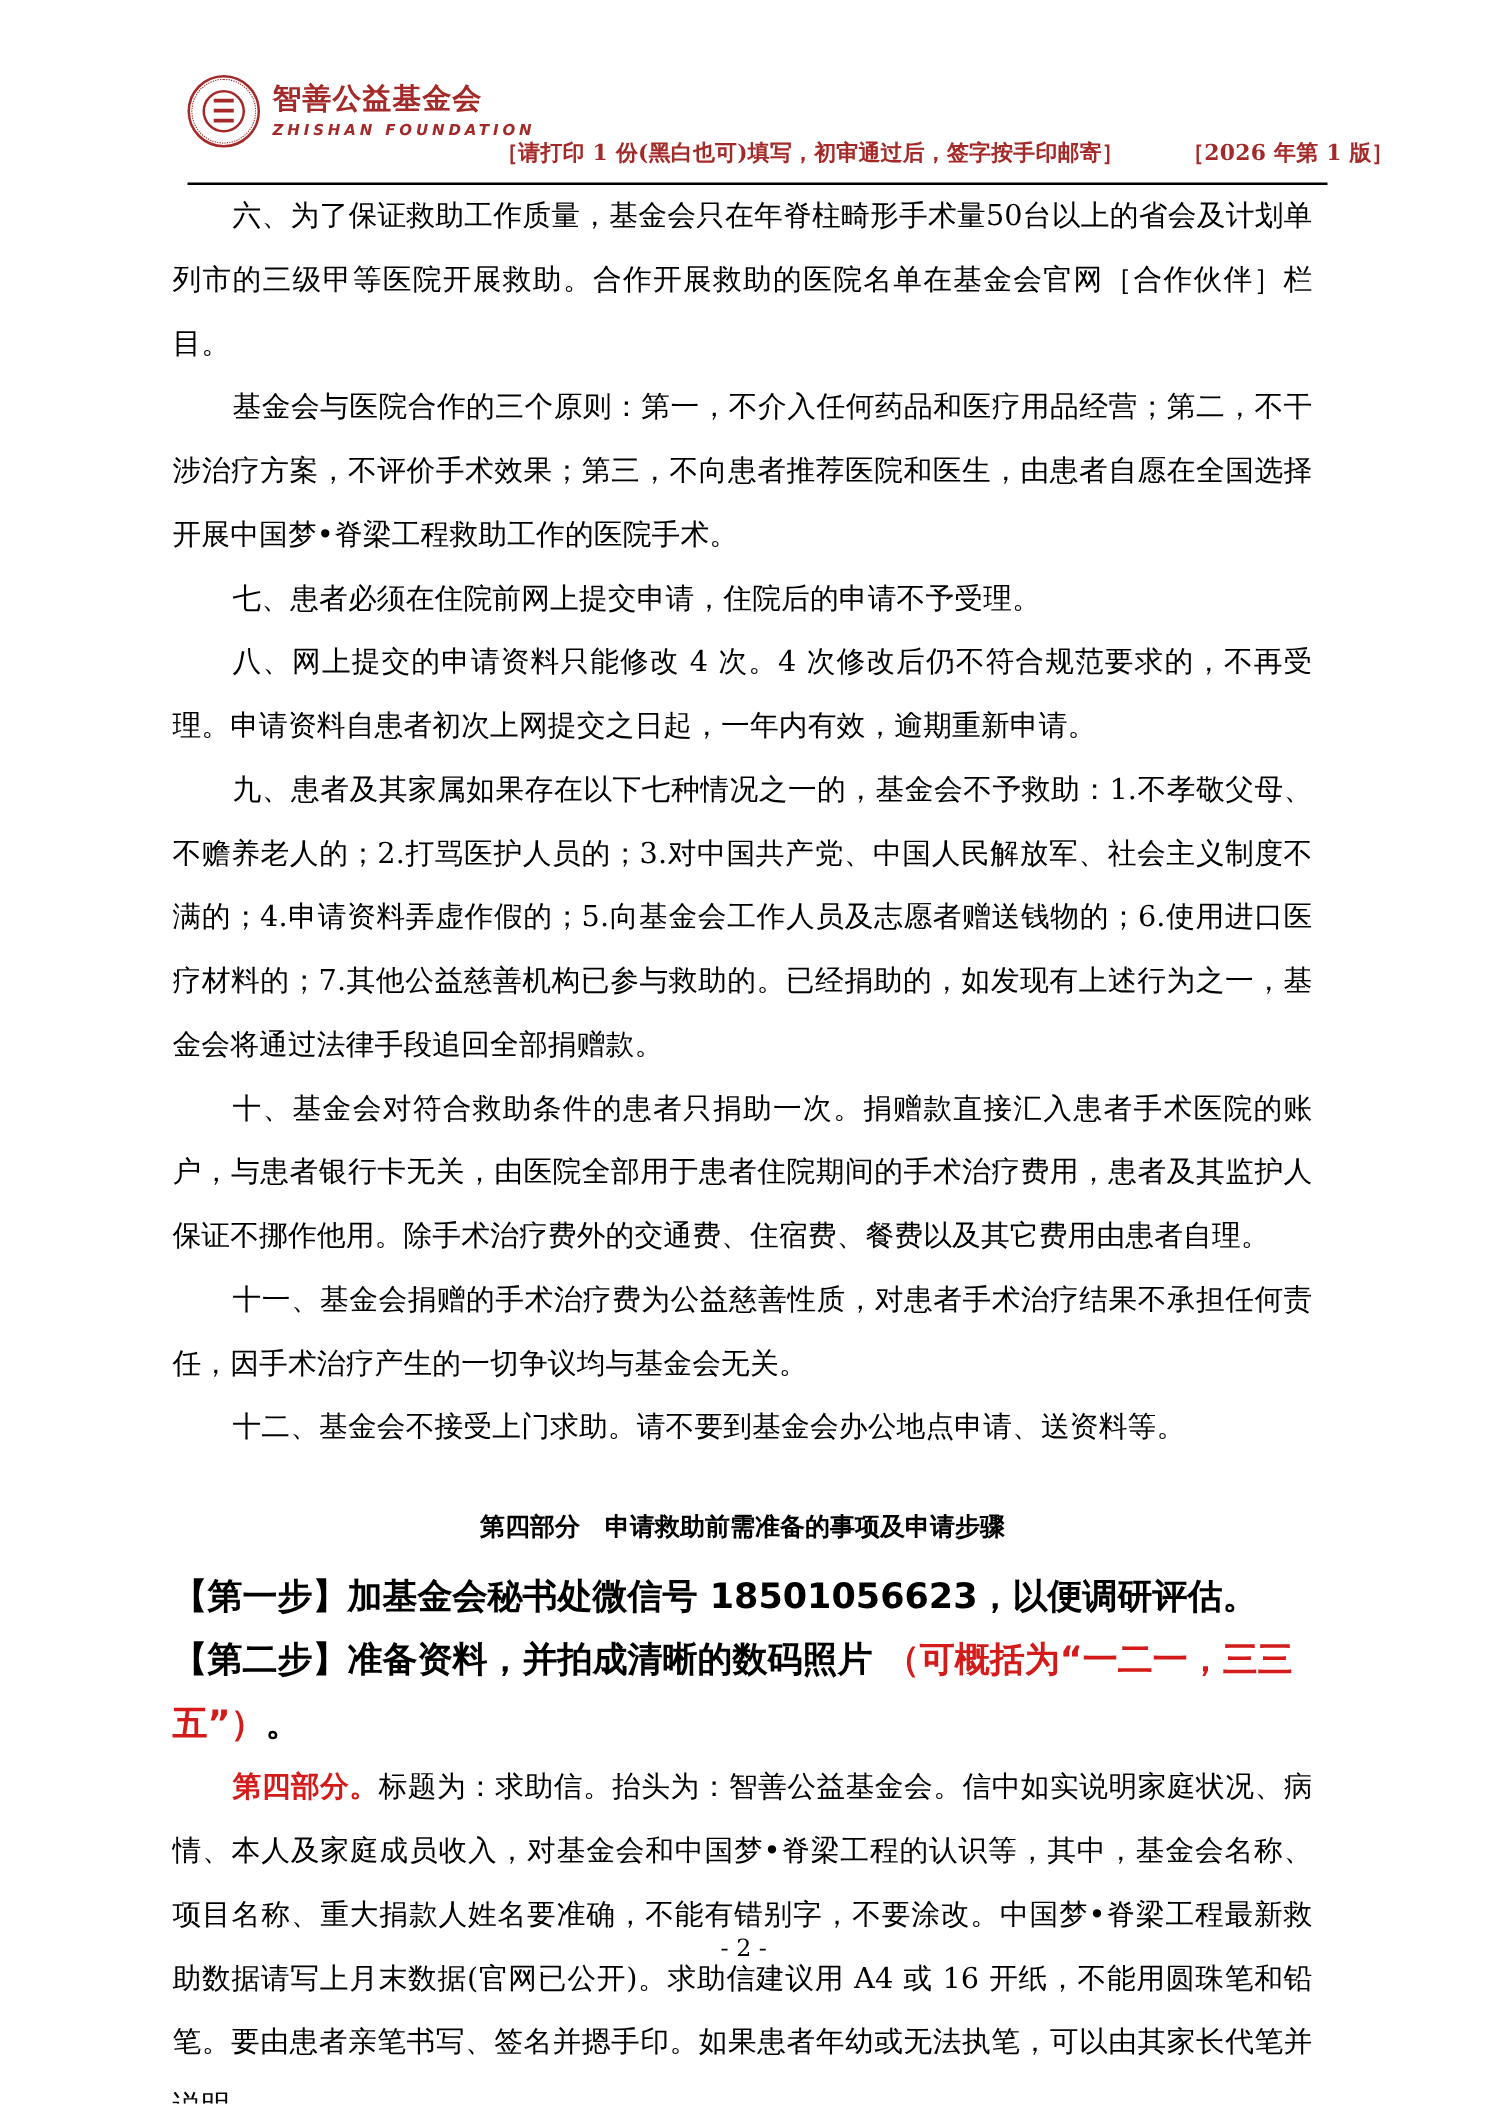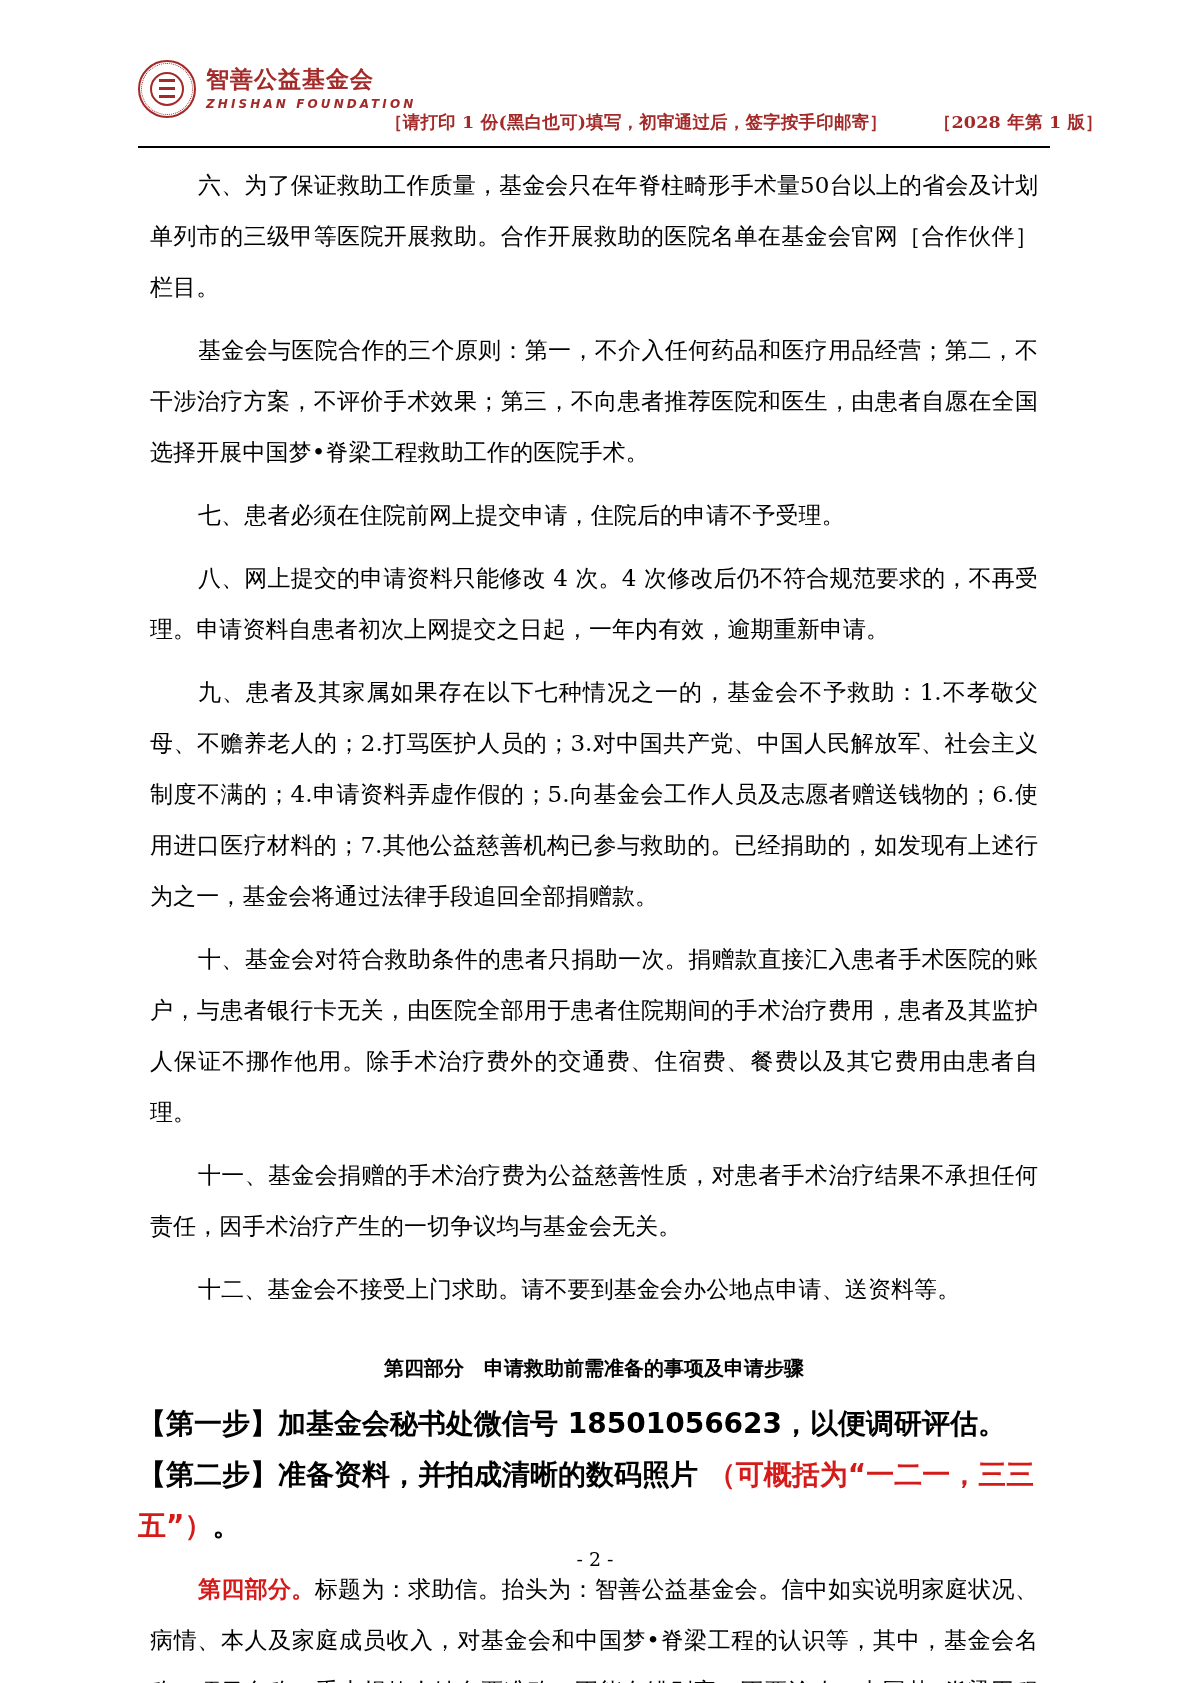--- a/index.html
+++ b/index.html
@@ -17,21 +17,21 @@
     height: 1683px;
     margin: 0 auto;
     background: #ffffff;
     overflow: hidden;
     box-sizing: border-box;
   }
 
   
   .header {
     position: absolute;
-    left: 0;
+    left: 12px;
     top: 58px;
     width: 966px;
     height: 90px;
     padding-left: 42px;
   }
   .logo-wrap {
     position: absolute;
     left: 138px;
     top: 2px;
     display: flex;
@@ -132,21 +132,21 @@
   }
 
   
   .content {
     position: absolute;
     left: 138px;
     top: 148px;
     width: 912px;
   }
   p.para {
-    margin: 12px;
+    margin: 0;
     font-size: 23px;
     line-height: 51px;
     text-align: justify;
     text-justify: inter-ideograph;
     letter-spacing: 0.1px;
     font-family: "DejaVu Serif", "Liberation Serif", serif;
   }
   p.indent {
     text-indent: 48px;
   }
@@ -198,21 +198,21 @@
       </div>
       <div class="brand">
         <div class="brand-cn">智善公益基金会</div>
         <div class="brand-en">ZHISHAN FOUNDATION</div>
       </div>
     </div>
 
     <div class="header-notice">
       <span>［请打印 1 份(黑白也可)填写，初审通过后，签字按手印邮寄］</span>
       <span class="gap"></span>
-      <span>［2028 年第 1 版］</span>
+      <span>［2026 年第 1 版］</span>
     </div>
 
     <div class="header-rule"></div>
   </div>
 
   <div class="content">
 
     <p class="para indent">六、为了保证救助工作质量，基金会只在年脊柱畸形手术量50台以上的省会及计划单列市的三级甲等医院开展救助。合作开展救助的医院名单在基金会官网［合作伙伴］栏目。</p>
 
     <p class="para indent">基金会与医院合作的三个原则：第一，不介入任何药品和医疗用品经营；第二，不干涉治疗方案，不评价手术效果；第三，不向患者推荐医院和医生，由患者自愿在全国选择开展中国梦•脊梁工程救助工作的医院手术。</p>

